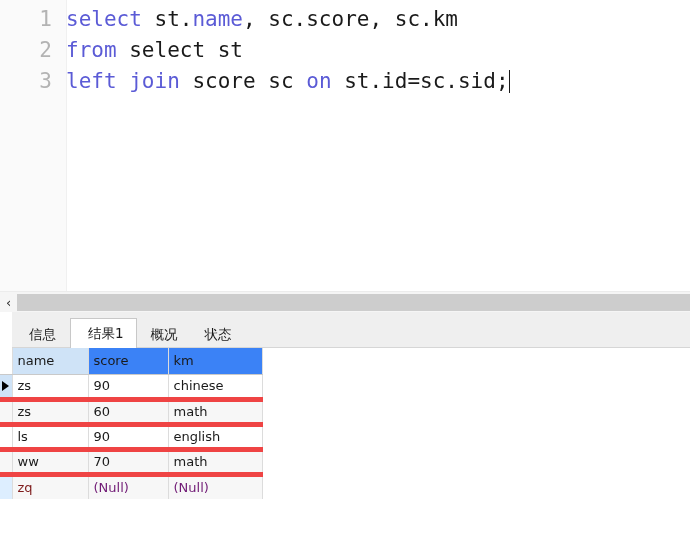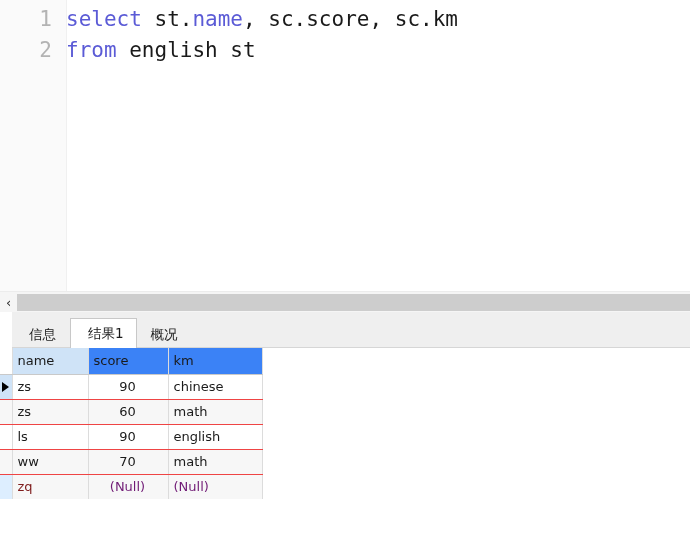--- a/index.html
+++ b/index.html
@@ -178,21 +178,21 @@
   .grid-table col.c-gutter { width: 12px; }
   .grid-table col.c-name   { width: 76px; }
   .grid-table col.c-score  { width: 80px; }
   .grid-table col.c-km     { width: 94px; }
 
   .grid-table th,
   .grid-table td {
     height: 25px;
     padding: 0 5px;
     border-right: 1px solid #dcdcdc;
-    border-bottom: 1px solid #ef4444;
+    border-bottom: 5px solid #ef4444;
     text-align: left;
     font-weight: normal;
     overflow: hidden;
     white-space: nowrap;
     box-sizing: border-box;
     vertical-align: middle;
   }
   .grid-table thead th {
     background: #3b82f6;
     border-bottom: 1px solid #c9c9c9;
@@ -206,21 +206,21 @@
   .grid-table td.gut {
     padding: 0;
     border-right: 1px solid #dcdcdc;
     background: #ffffff;
     text-align: center;
   }
   .grid-table tr.alt td {
     background: #f7f7f7;
   }
   .grid-table td.num {
-    text-align: center;
+    text-align: left;
     padding-right: 6px;
   }
   .row-marker {
     display: block;
     width: 0;
     height: 0;
     border-top: 5px solid transparent;
     border-bottom: 5px solid transparent;
     border-left: 7px solid #000000;
     margin: 0 auto;
@@ -242,35 +242,37 @@
 </style>
 </head>
 <body>
 
 <div class="app">
 
   <div class="editor">
     <div class="editor-gutter"></div>
     <div class="code-area" id="code-area">
         <div class="code-line"><span class="ln">1</span><span class="code-text"><span class="kw">select</span><span> st.</span><span class="kw">name</span><span>, sc.score, sc.km</span></span></div>
-        <div class="code-line"><span class="ln">2</span><span class="code-text"><span class="kw">from</span><span> english st</span></span></div>
+        <div class="code-line"><span class="ln">2</span><span class="code-text"><span class="kw">from</span><span> select st</span></span></div>
+        <div class="code-line"><span class="ln">3</span><span class="code-text"><span class="kw">left join</span><span> score sc </span><span class="kw">on</span><span> st.id=sc.sid;</span></span><span class="caret"></span></div>
       </div>
   </div>
 
   <div class="hscroll">
     <div class="hscroll-left-btn">‹</div>
     <div class="hscroll-track">
       <div class="hscroll-thumb"></div>
     </div>
   </div>
 
   <div class="tabstrip" id="tabstrip">
       <div class="tab">信息</div>
       <div class="tab active">结果1</div>
       <div class="tab">概况</div>
+      <div class="tab">状态</div>
     </div>
 
   <div class="grid">
     <table class="grid-table">
       <colgroup>
         <col class="c-gutter">
         <col class="c-name">
         <col class="c-score">
         <col class="c-km">
       </colgroup>

